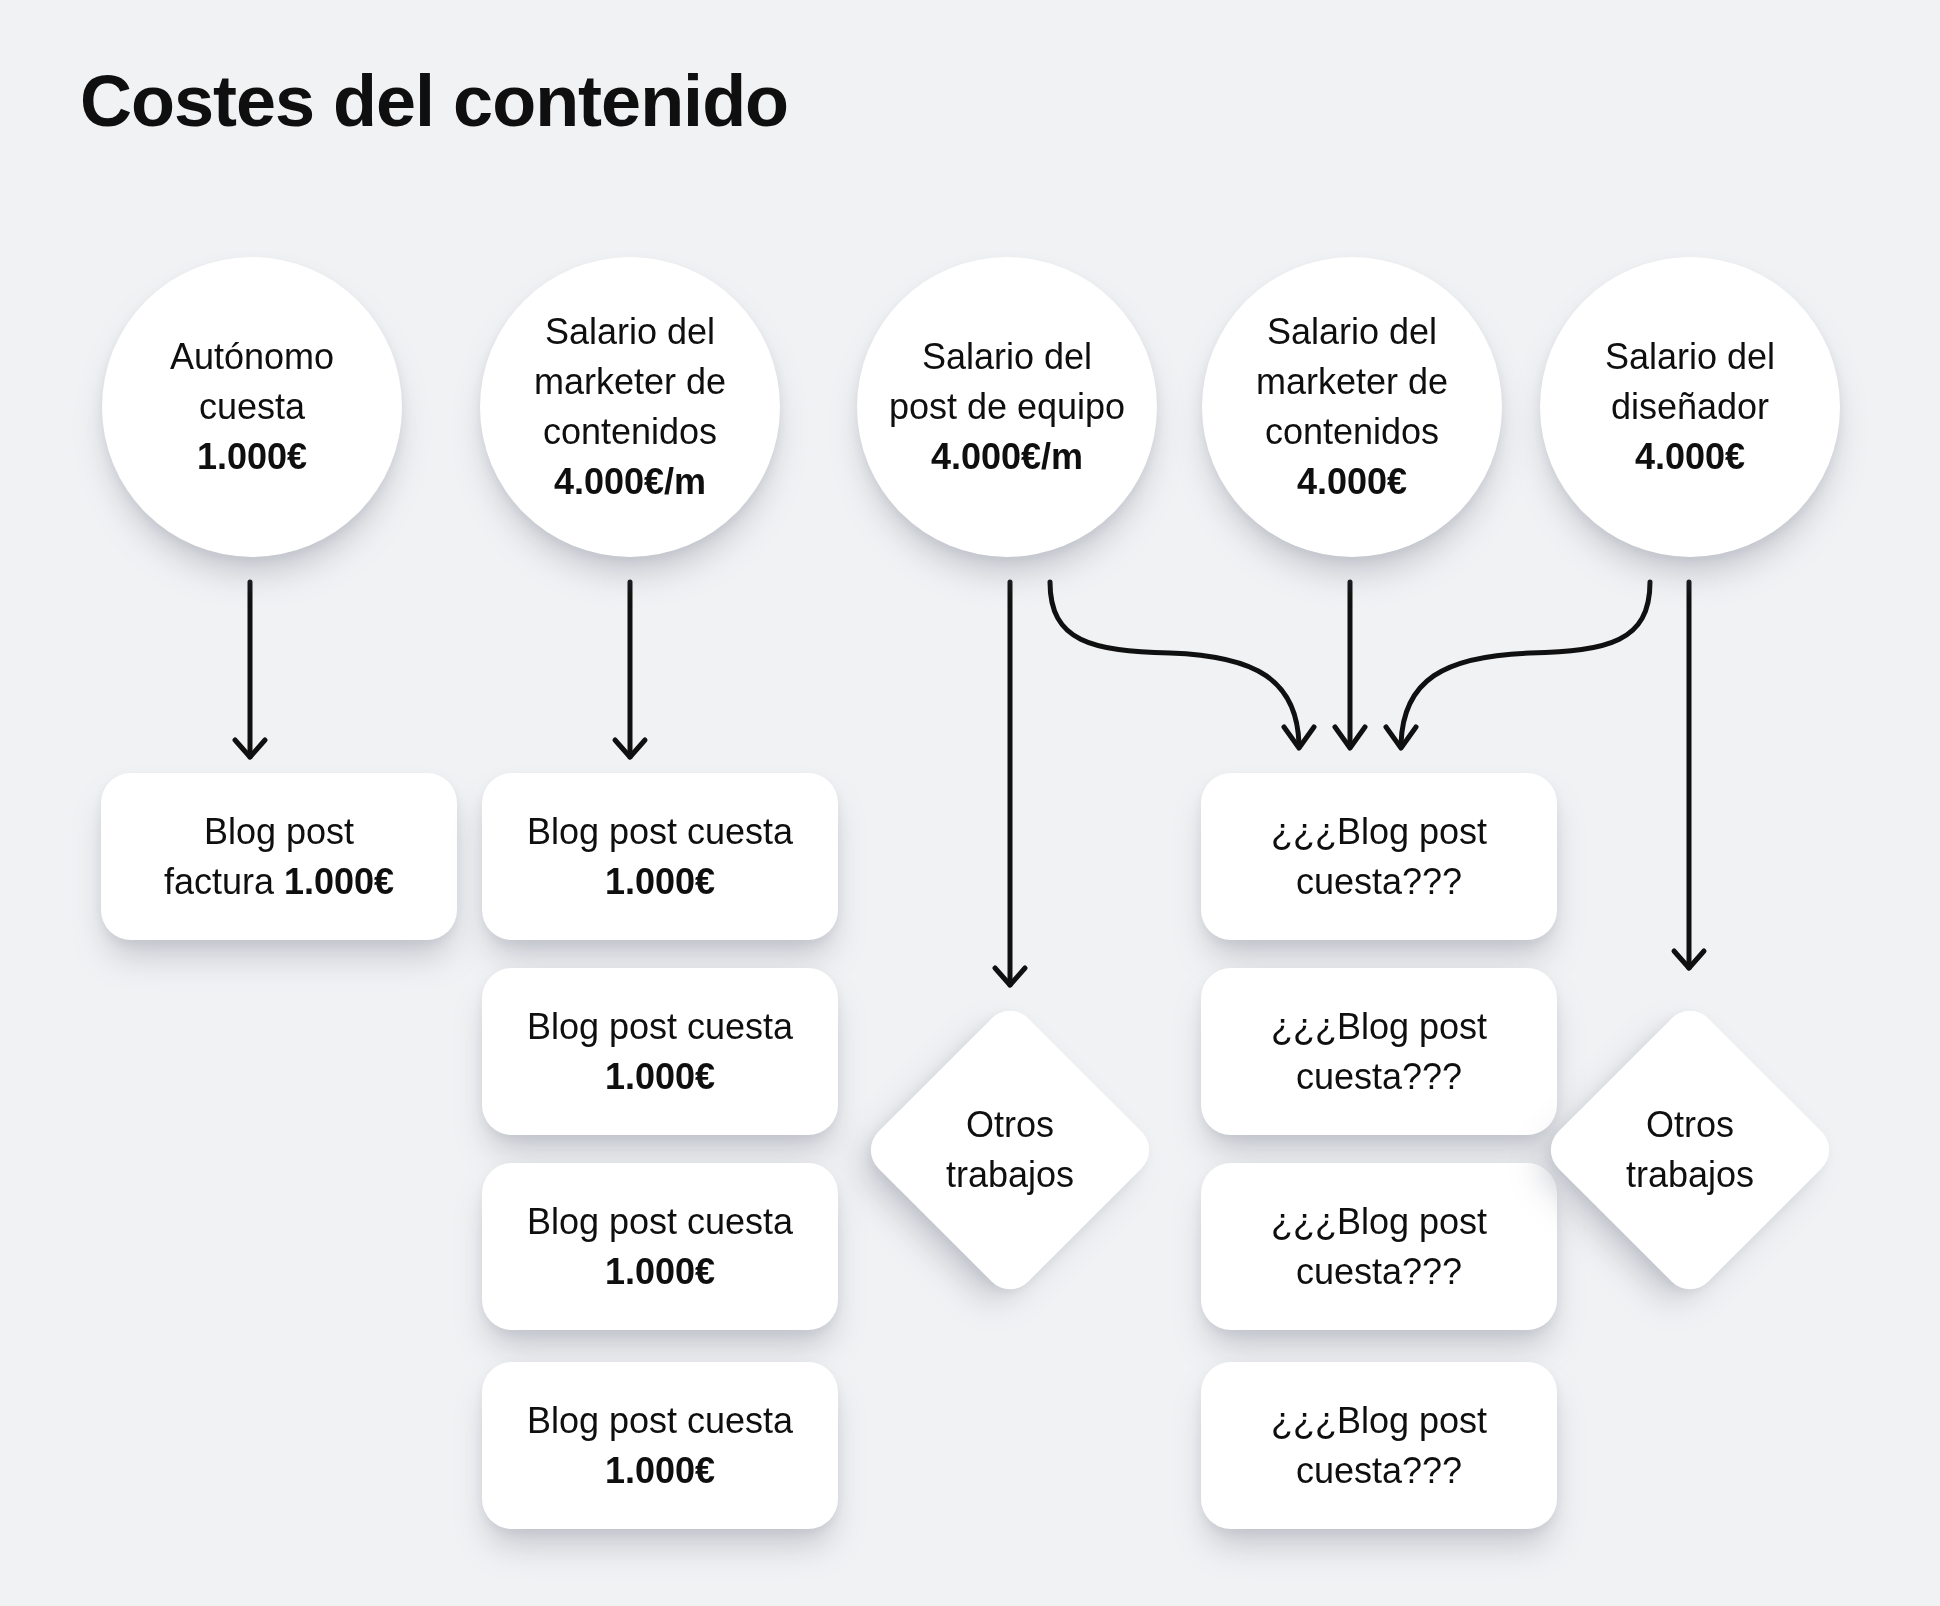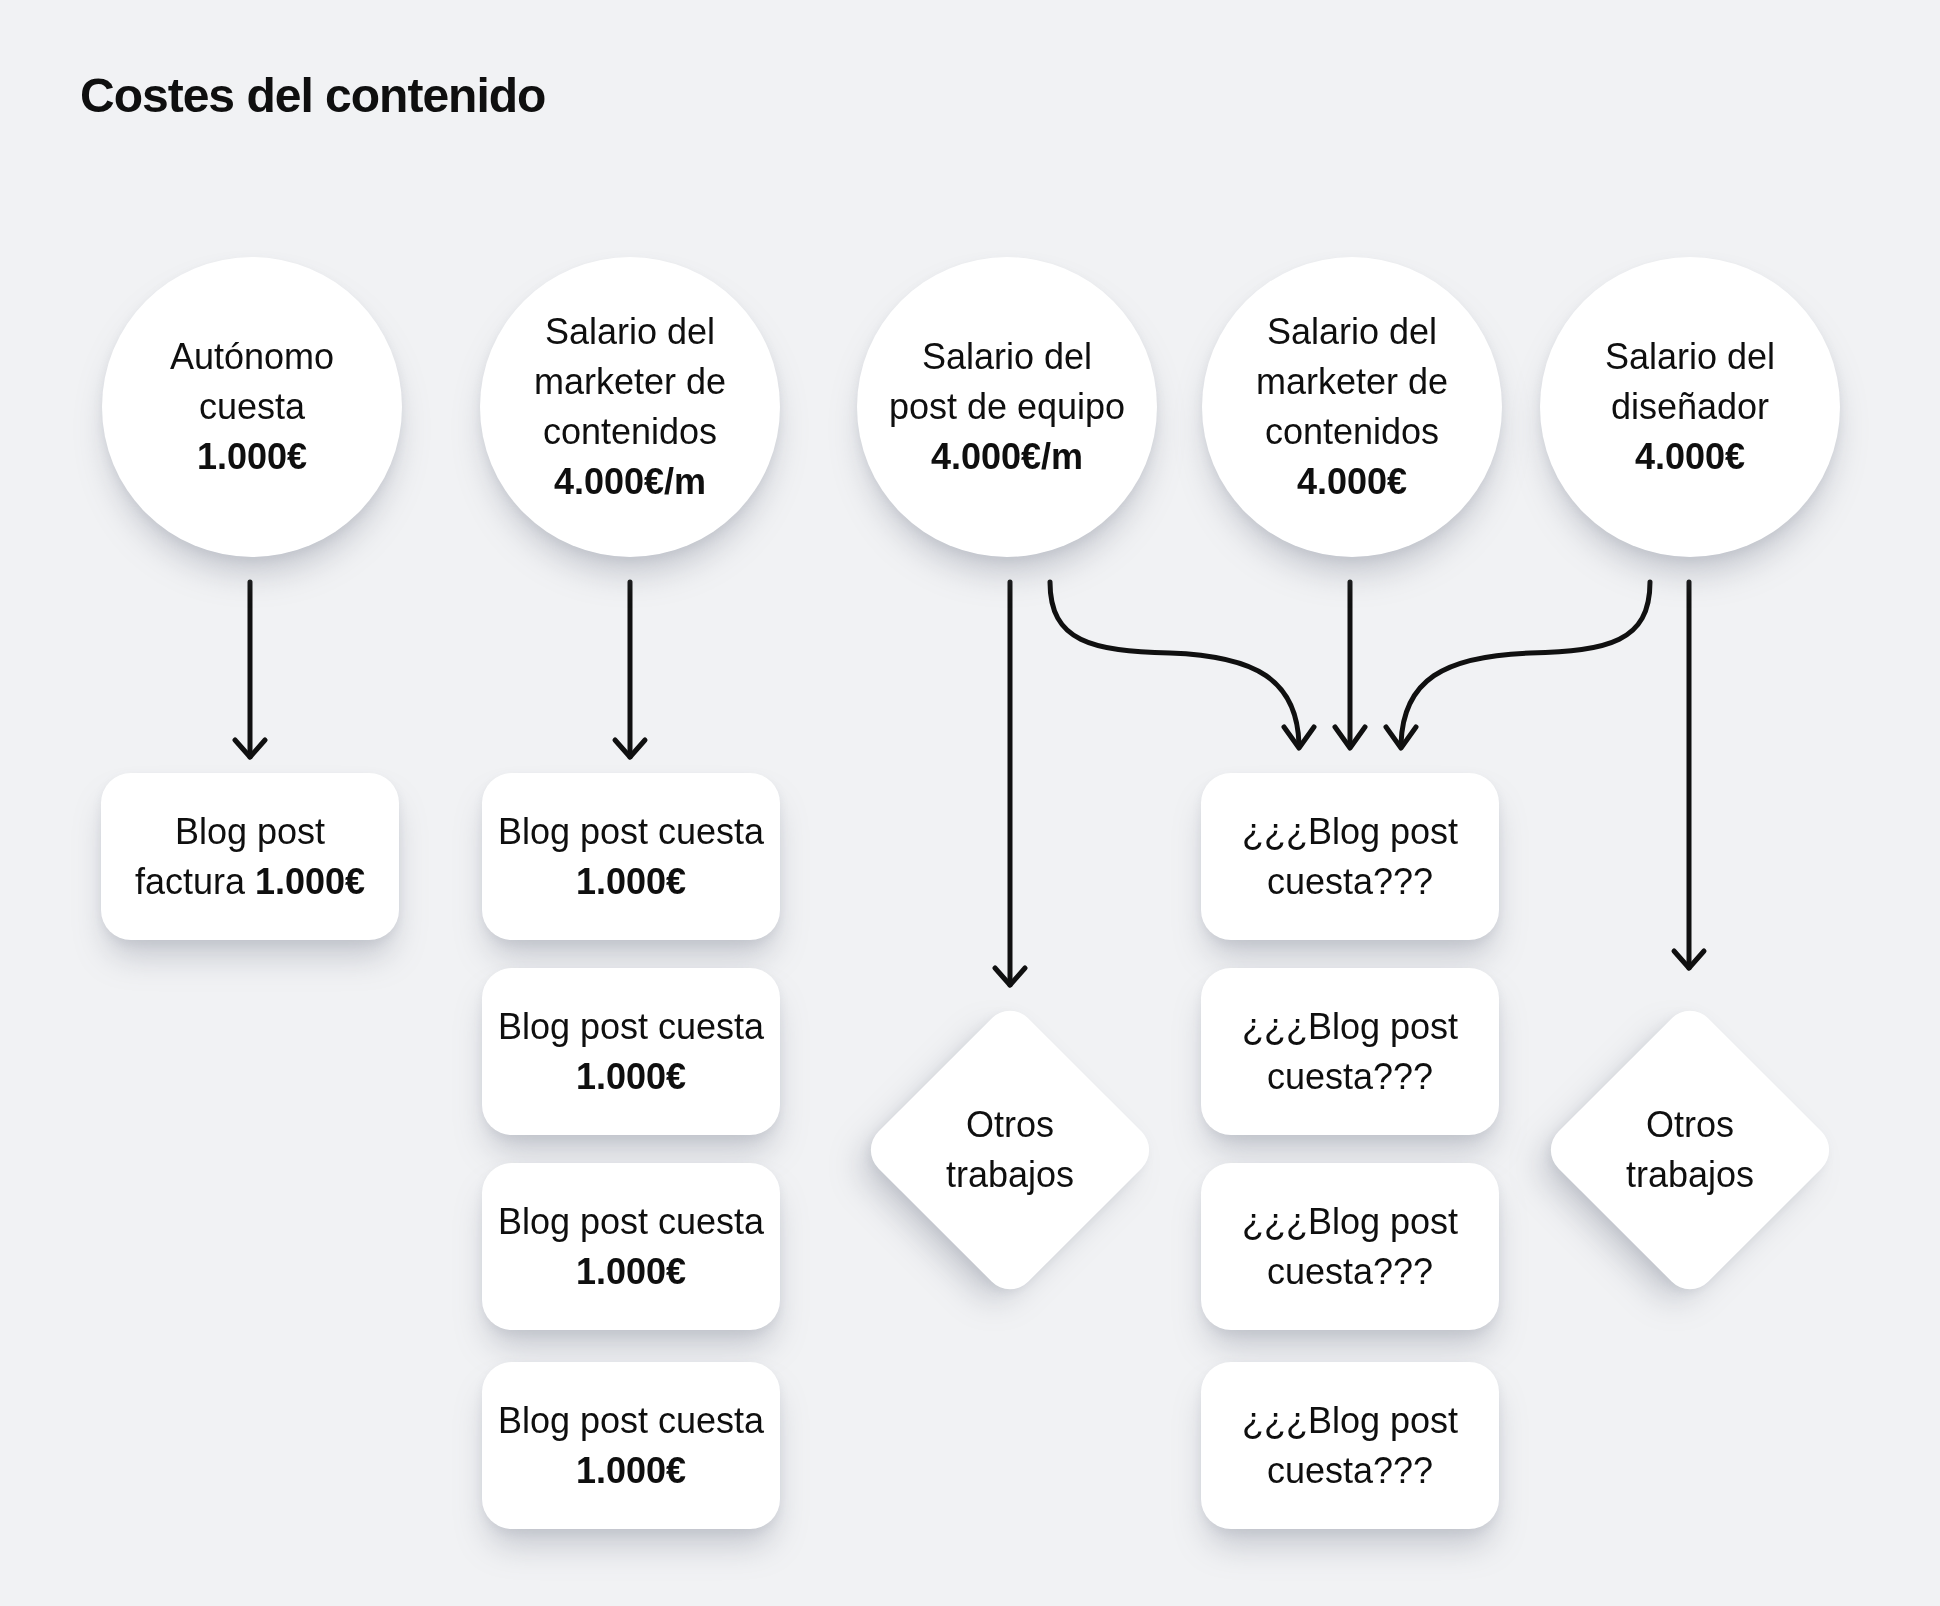--- a/index.html
+++ b/index.html
@@ -10,34 +10,34 @@
   *{margin:0;padding:0;box-sizing:border-box;}
   html,body{background:var(--background);}
   body{font-family:"Liberation Sans", sans-serif;color:var(--ink);}
   .stage{
     position:relative;
     width:1940px;height:1606px;
     background:var(--background);
     overflow:hidden;
   }
   .title{
-    position:absolute;left:80px;top:68px;
-    font-size:48px;font-weight:700;letter-spacing:-1px;
+    position:absolute;left:80px;top:60px;
+    font-size:72px;font-weight:700;letter-spacing:-1px;
     color:var(--ink);
   }
   .arrows{position:absolute;left:0;top:0;width:100%;height:100%;pointer-events:none;}
   .node{
     position:absolute;
     background:var(--node);
     display:flex;flex-direction:column;align-items:center;justify-content:center;
     text-align:center;
     box-shadow:0 22px 32px -6px rgba(125,131,146,.38), 0 4px 10px rgba(125,131,146,.12);
   }
   .circle{width:300px;height:300px;border-radius:50%;}
-  .box{width:298px;height:167px;border-radius:30px;}
+  .box{width:356px;height:167px;border-radius:30px;}
   .diamond{
     width:212px;height:212px;border-radius:26px;
     transform:rotate(45deg);
   }
   .diamond .inner{
     position:absolute;inset:0;
     transform:rotate(-45deg);
     display:flex;flex-direction:column;align-items:center;justify-content:center;
     text-align:center;
   }

